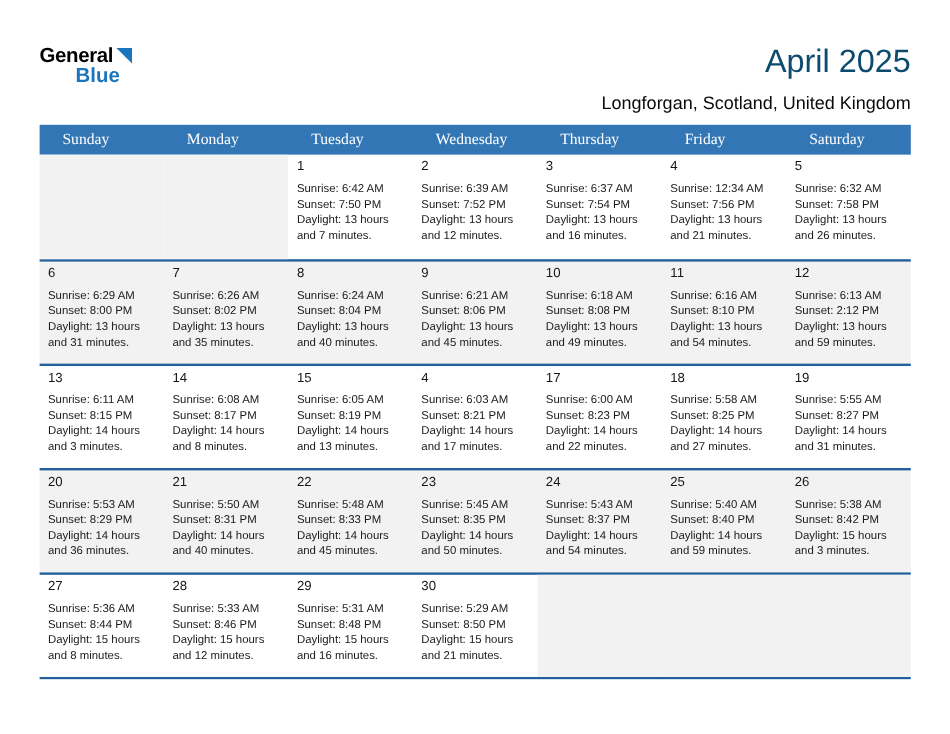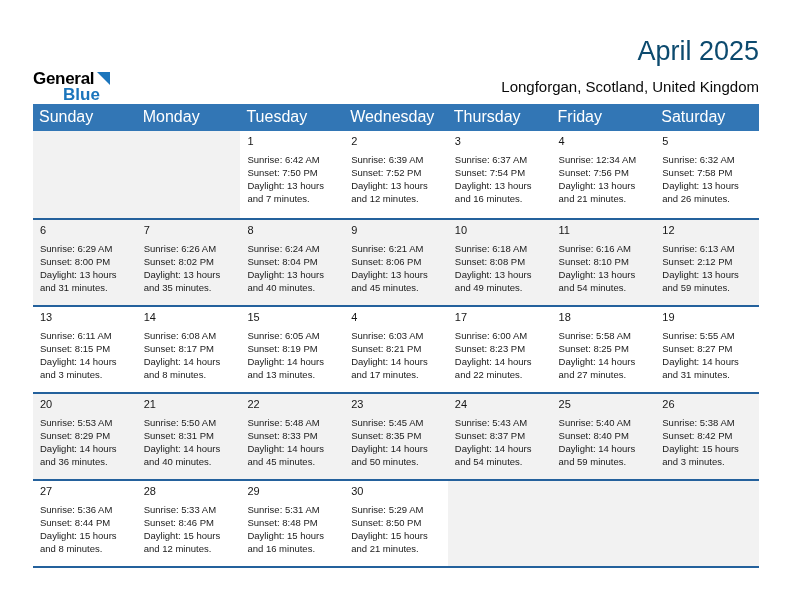--- a/index.html
+++ b/index.html
@@ -7,36 +7,36 @@
   body {
     font-family: "Liberation Sans", sans-serif;
     background: #ffffff;
     position: relative;
     overflow: hidden;
   }
   .page { position: relative; width: 792px; height: 612px; background: #fff; }
 
   
   .header { position: absolute; top: 36px; left: 33px; right: 33px; height: 64px; }
-  .logo { position: absolute; left: 0; top: 2px; line-height: 1; margin-top: 32px; }
+  .logo { position: absolute; left: 0; top: 2px; line-height: 1; }
   .logo-top { display: flex; align-items: flex-start; }
   .logo-general { font-size: 17px; font-weight: bold; color: #000; letter-spacing: -0.3px; }
   .logo-tri { margin-left: 2px; margin-top: 1px; }
   .logo-blue { display: block; font-size: 17px; font-weight: bold; margin-left: 30px; margin-top: -1px; }
   .title-block { position: absolute; right: 0; top: 0; text-align: right; }
   .cal-title { font-size: 27px; color: #0c4a6e; font-weight: 400; }
   .cal-subtitle { font-size: 15px; color: #0a0a0a; margin-top: 11px; font-weight: 400; }
 
   
   .calendar { position: absolute; left: 33px; top: 104px; width: 726px; }
   .wd-row {
     display: grid; grid-template-columns: repeat(7, 1fr);
     background: var(--header-blue, #3276B5);
   }
-  .wd { color: #ffffff; font-size: 16px; padding: 4px 4px 5px 6px; }
+  .wd { color: #ffffff; font-size: 13px; padding: 4px 4px 5px 19px; font-family: Liberation Serif, serif; }
   .weeks { border-bottom: 2px solid var(--row-line, #24619C); }
   .week {
     display: grid; grid-template-columns: repeat(7, 1fr);
     min-height: 87px; background: #ffffff;
   }
   .week + .week { border-top: 2px solid var(--row-line, #24619C); }
   .week.alt { background: var(--row-alt, #F2F2F2); }
   .day { padding: 4px 4px 4px 7px; }
   .day.empty { background: var(--empty-cell, #F2F2F2); }
   .date { font-size: 11px; color: #161616; margin-bottom: 6px; }

